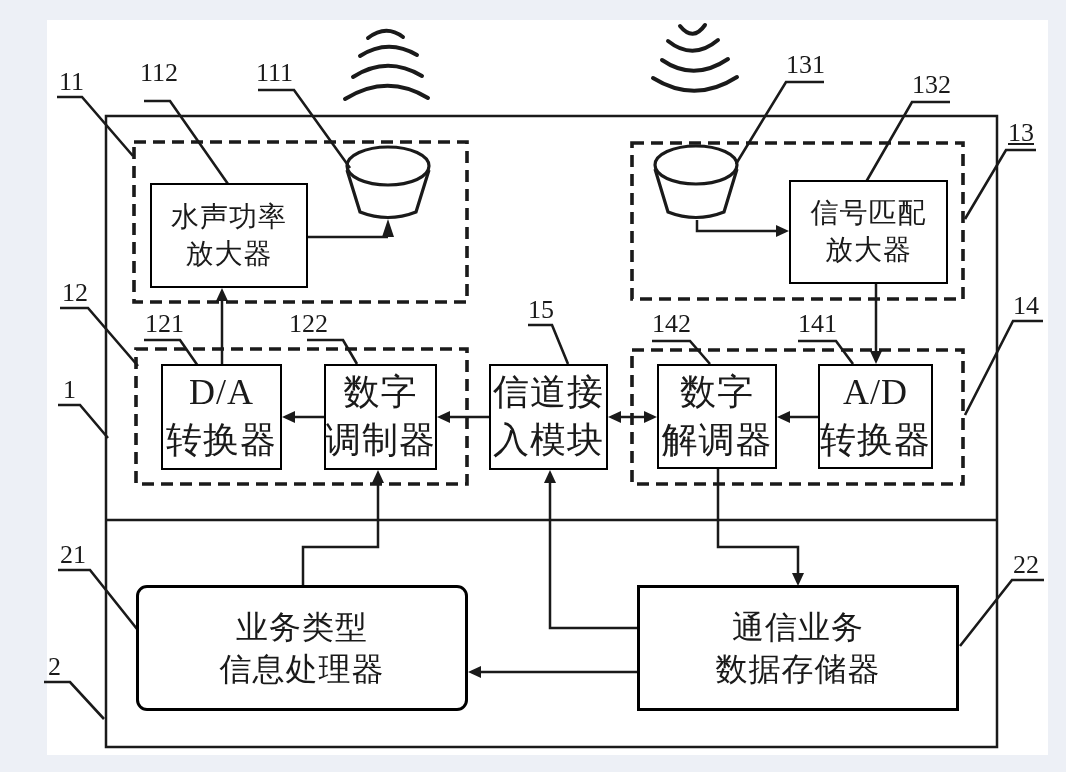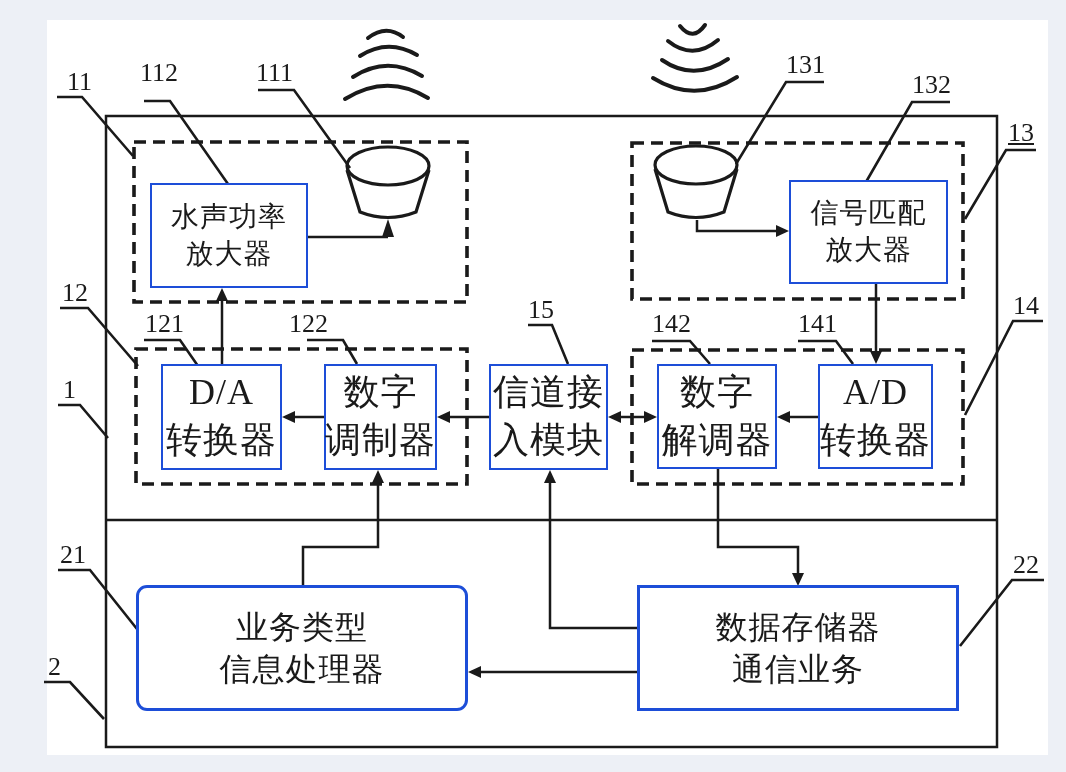--- a/index.html
+++ b/index.html
@@ -11,21 +11,21 @@
     overflow:hidden;
   }
   .page{
     position:absolute;left:47px;top:20px;width:1001px;height:735px;
     background:#ffffff;
   }
   svg.diagram{position:absolute;left:0;top:0;}
   .node{
     position:absolute;
     background:#ffffff;
-    border:2px solid #1d4ed8;
+    border:2px solid #000000;
     display:flex;flex-direction:column;
     align-items:center;justify-content:center;
     color:#1a1a1a;text-align:center;
     line-height:1.32;letter-spacing:1px;
     box-sizing:border-box;
   }
   .node .ln{white-space:nowrap;}
   .fs-top{font-size:28px;}
   .fs-mid{font-size:36px;}
   .fs-big{font-size:32px;}
@@ -163,25 +163,25 @@
   </div>
   <div class="node fs-mid" style="left:818px;top:364px;width:115px;height:105px;">
     <span class="ln">A/D</span>
     <span class="ln">转换器</span>
   </div>
   <div class="node fs-big thick" style="left:136px;top:585px;width:332px;height:126px;border-radius:11px;">
     <span class="ln">业务类型</span>
     <span class="ln">信息处理器</span>
   </div>
   <div class="node fs-big thick" style="left:637px;top:585px;width:322px;height:126px;">
+    <span class="ln">通信业务</span>
     <span class="ln">数据存储器</span>
-    <span class="ln">通信业务</span>
   </div>
 
-  <div class="ref" style="left:59px;top:69px;margin-left:8px;">11</div>
+  <div class="ref" style="left:59px;top:69px;">11</div>
   <div class="ref" style="left:140px;top:60px;">112</div>
   <div class="ref" style="left:256px;top:60px;">111</div>
   <div class="ref" style="left:786px;top:52px;">131</div>
   <div class="ref" style="left:912px;top:72px;">132</div>
   <div class="ref" style="left:1008px;top:120px;text-decoration:underline;">13</div>
   <div class="ref" style="left:62px;top:280px;">12</div>
   <div class="ref" style="left:145px;top:311px;">121</div>
   <div class="ref" style="left:289px;top:311px;">122</div>
   <div class="ref" style="left:528px;top:297px;">15</div>
   <div class="ref" style="left:652px;top:311px;">142</div>

